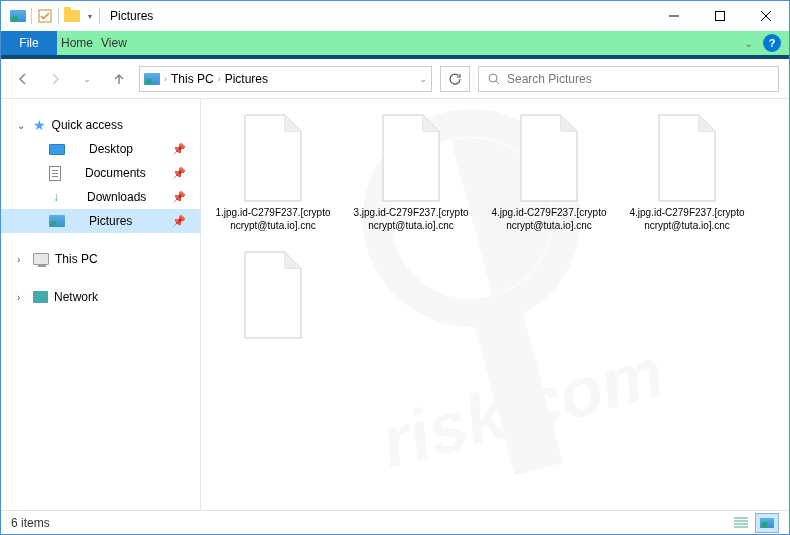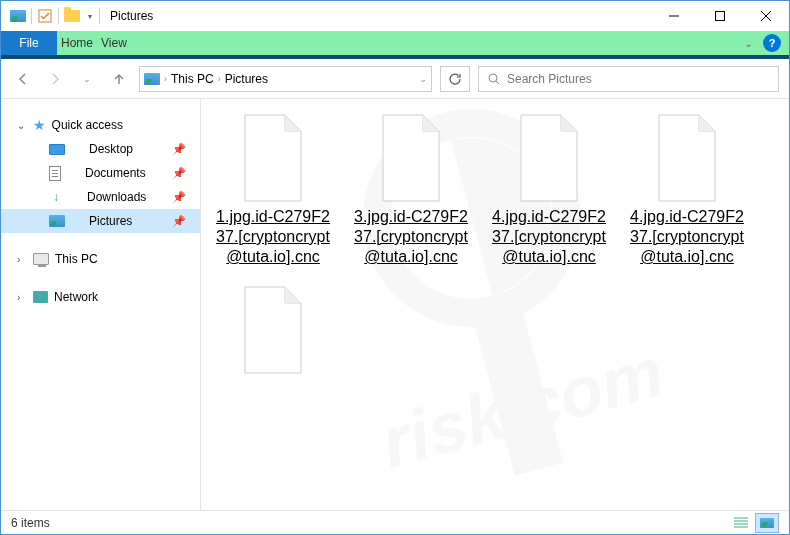--- a/index.html
+++ b/index.html
@@ -40,21 +40,21 @@
 .pin { color: #888; font-size: 11px; }
 .tree-group { margin-bottom: 14px; }
 
 .filepane { flex: 1; padding: 14px 12px; position: relative; overflow: hidden; }
 .watermark { position: absolute; inset: 0; display: flex; align-items: center; justify-content: center; pointer-events: none; }
 .watermark svg { opacity: 0.06; }
 .file-grid { display: flex; flex-wrap: wrap; gap: 18px 18px; position: relative; z-index: 1; }
 .file-item { width: 120px; display: flex; flex-direction: column; align-items: center; text-align: center; }
 .file-thumb { width: 72px; height: 90px; margin-bottom: 4px; position: relative; }
 .file-thumb svg { width: 100%; height: 100%; }
-.file-label { font-size: 16px; line-height: 1.25; word-break: break-all; text-decoration: underline; }
+.file-label { font-size: 10px; line-height: 1.25; word-break: break-all; }
 
 .statusbar { height: 24px; border-top: 1px solid #e5e5e5; display: flex; align-items: center; padding: 8px 10px; font-size: 12px; color: #333; }
 .status-right { margin-left: auto; display: flex; gap: 2px; }
 .viewbtn { width: 24px; height: 20px; border: 1px solid transparent; display: flex; align-items: center; justify-content: center; }
 .viewbtn.active { border-color: #8cb3d9; background: #cce8ff; }
 
 .ic-pic { width:16px; height:12px; background: linear-gradient(#5bb0e8,#3a8fd0); position: relative; border-radius:1px; }
 .ic-pic::after { content:""; position:absolute; bottom:1px; left:2px; width:5px; height:5px; background:#2a6; border-radius:1px 1px 0 0; transform: skewX(-20deg); }
 .ic-folder { width:16px; height:12px; background:#ffd050; border-radius:1px; position:relative; }
 .ic-folder::before { content:""; position:absolute; top:-3px; left:0; width:7px; height:3px; background:#ffd050; border-radius:1px 1px 0 0; }

